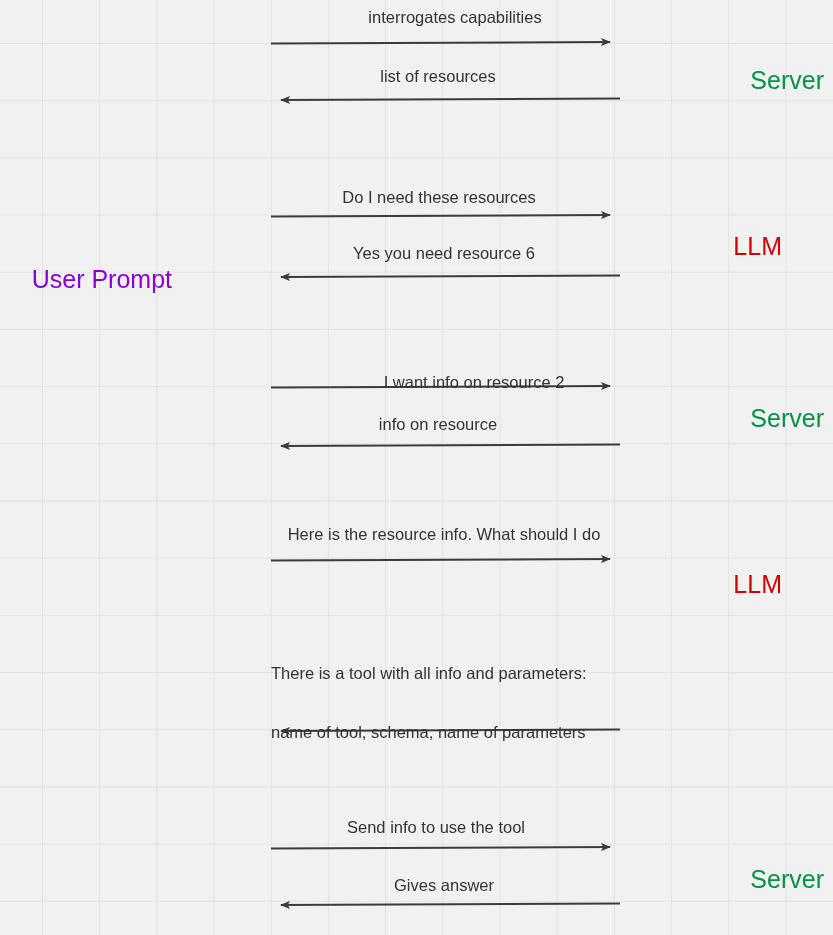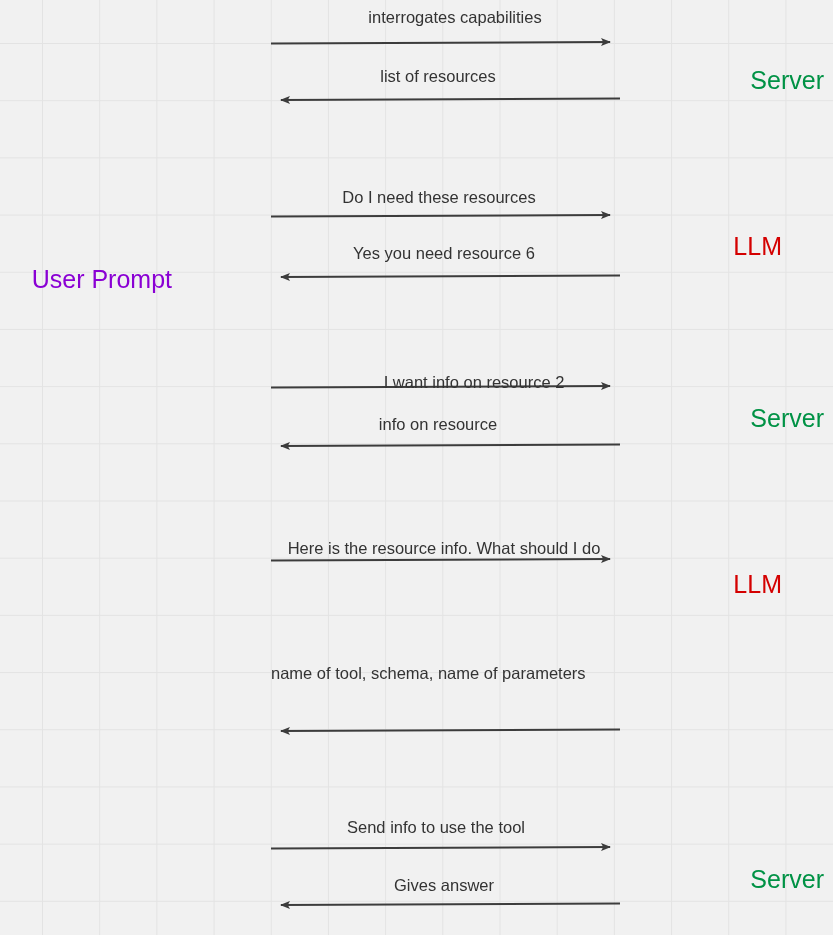--- a/index.html
+++ b/index.html
@@ -152,25 +152,26 @@
   </div>
 
   <div class="msg-label centered" style="left:438px; top:374px;margin-left:36px;">
     <span>I want info on resource 2</span>
   </div>
 
   <div class="msg-label centered" style="left:438px; top:416px;">
     <span>info on resource</span>
   </div>
 
-  <div class="msg-label centered" style="left:444px; top:540px;">
+  <div class="msg-label centered" style="left:444px; top:526px;">
     <span>Here is the resource info. What should I do</span>
   </div>
 
   <div class="msg-block" style="left:271px; top:625px;">
+    <span class="bl">There is a tool with all info and parameters:</span>
     <span class="bl">name of tool, schema, name of parameters</span>
   </div>
 
   <div class="msg-label centered" style="left:436px; top:819px;">
     <span>Send info to use the tool</span>
   </div>
 
   <div class="msg-label centered" style="left:444px; top:877px;">
     <span>Gives answer</span>
   </div>

